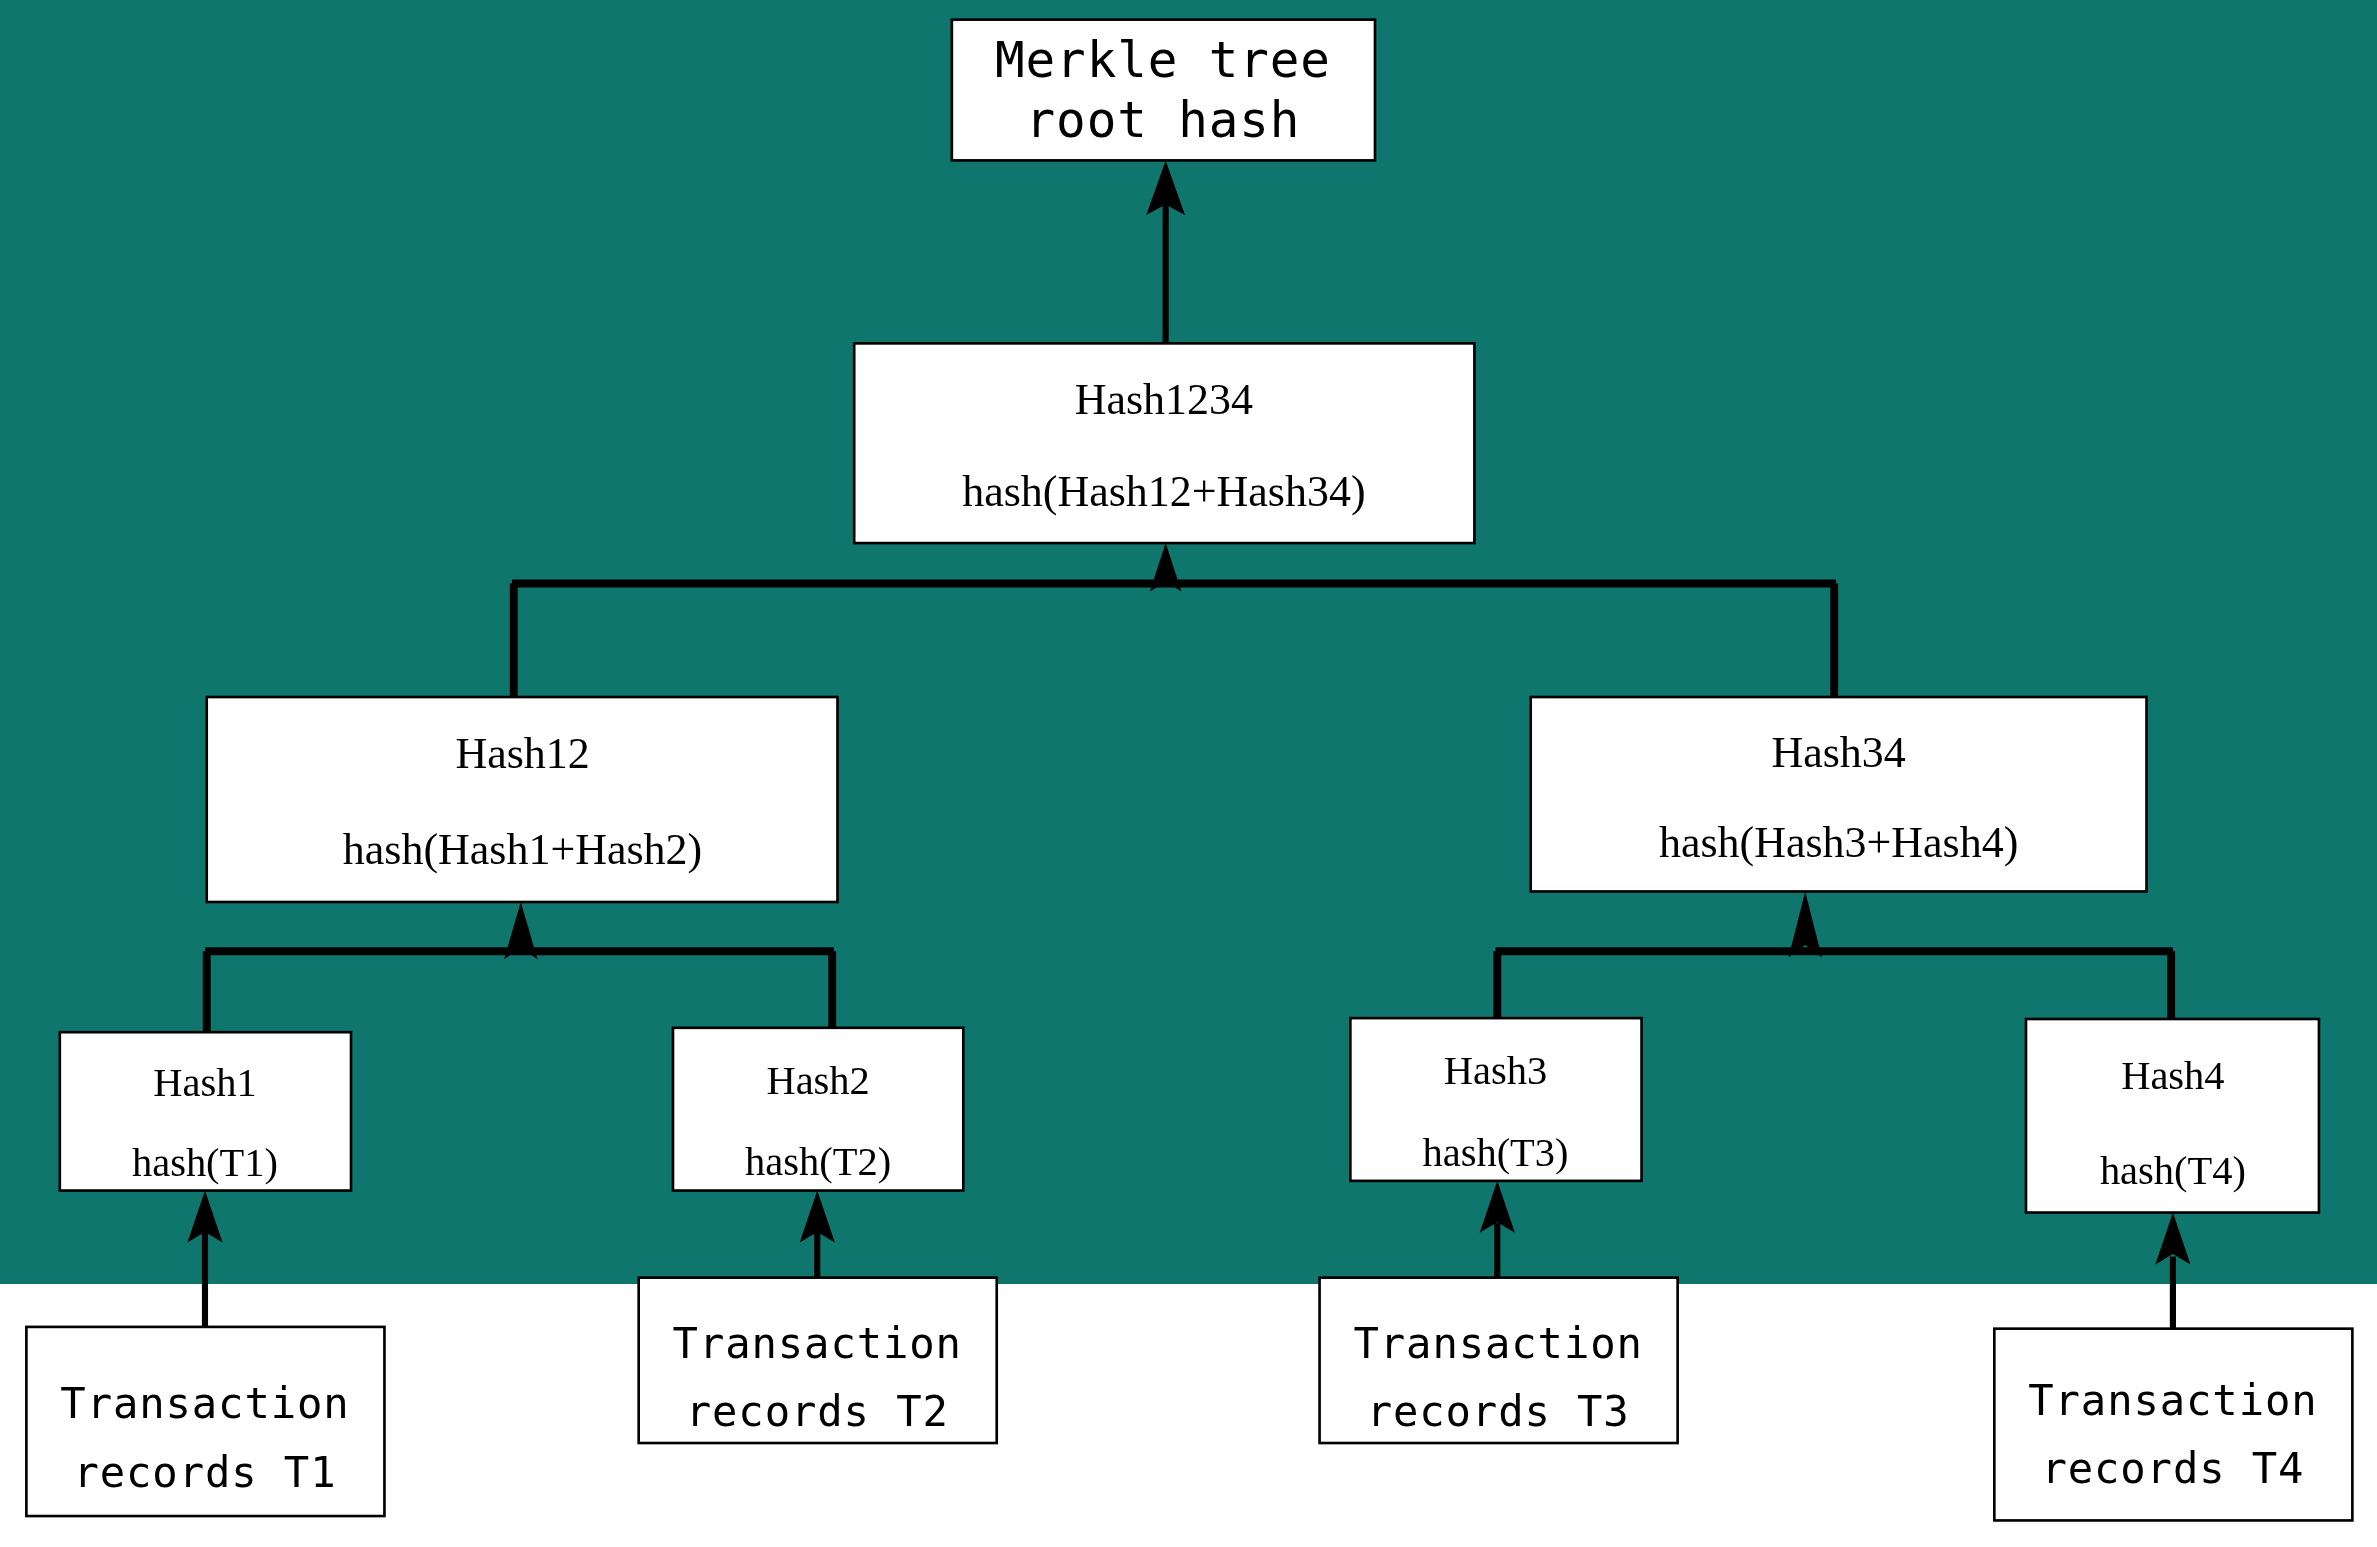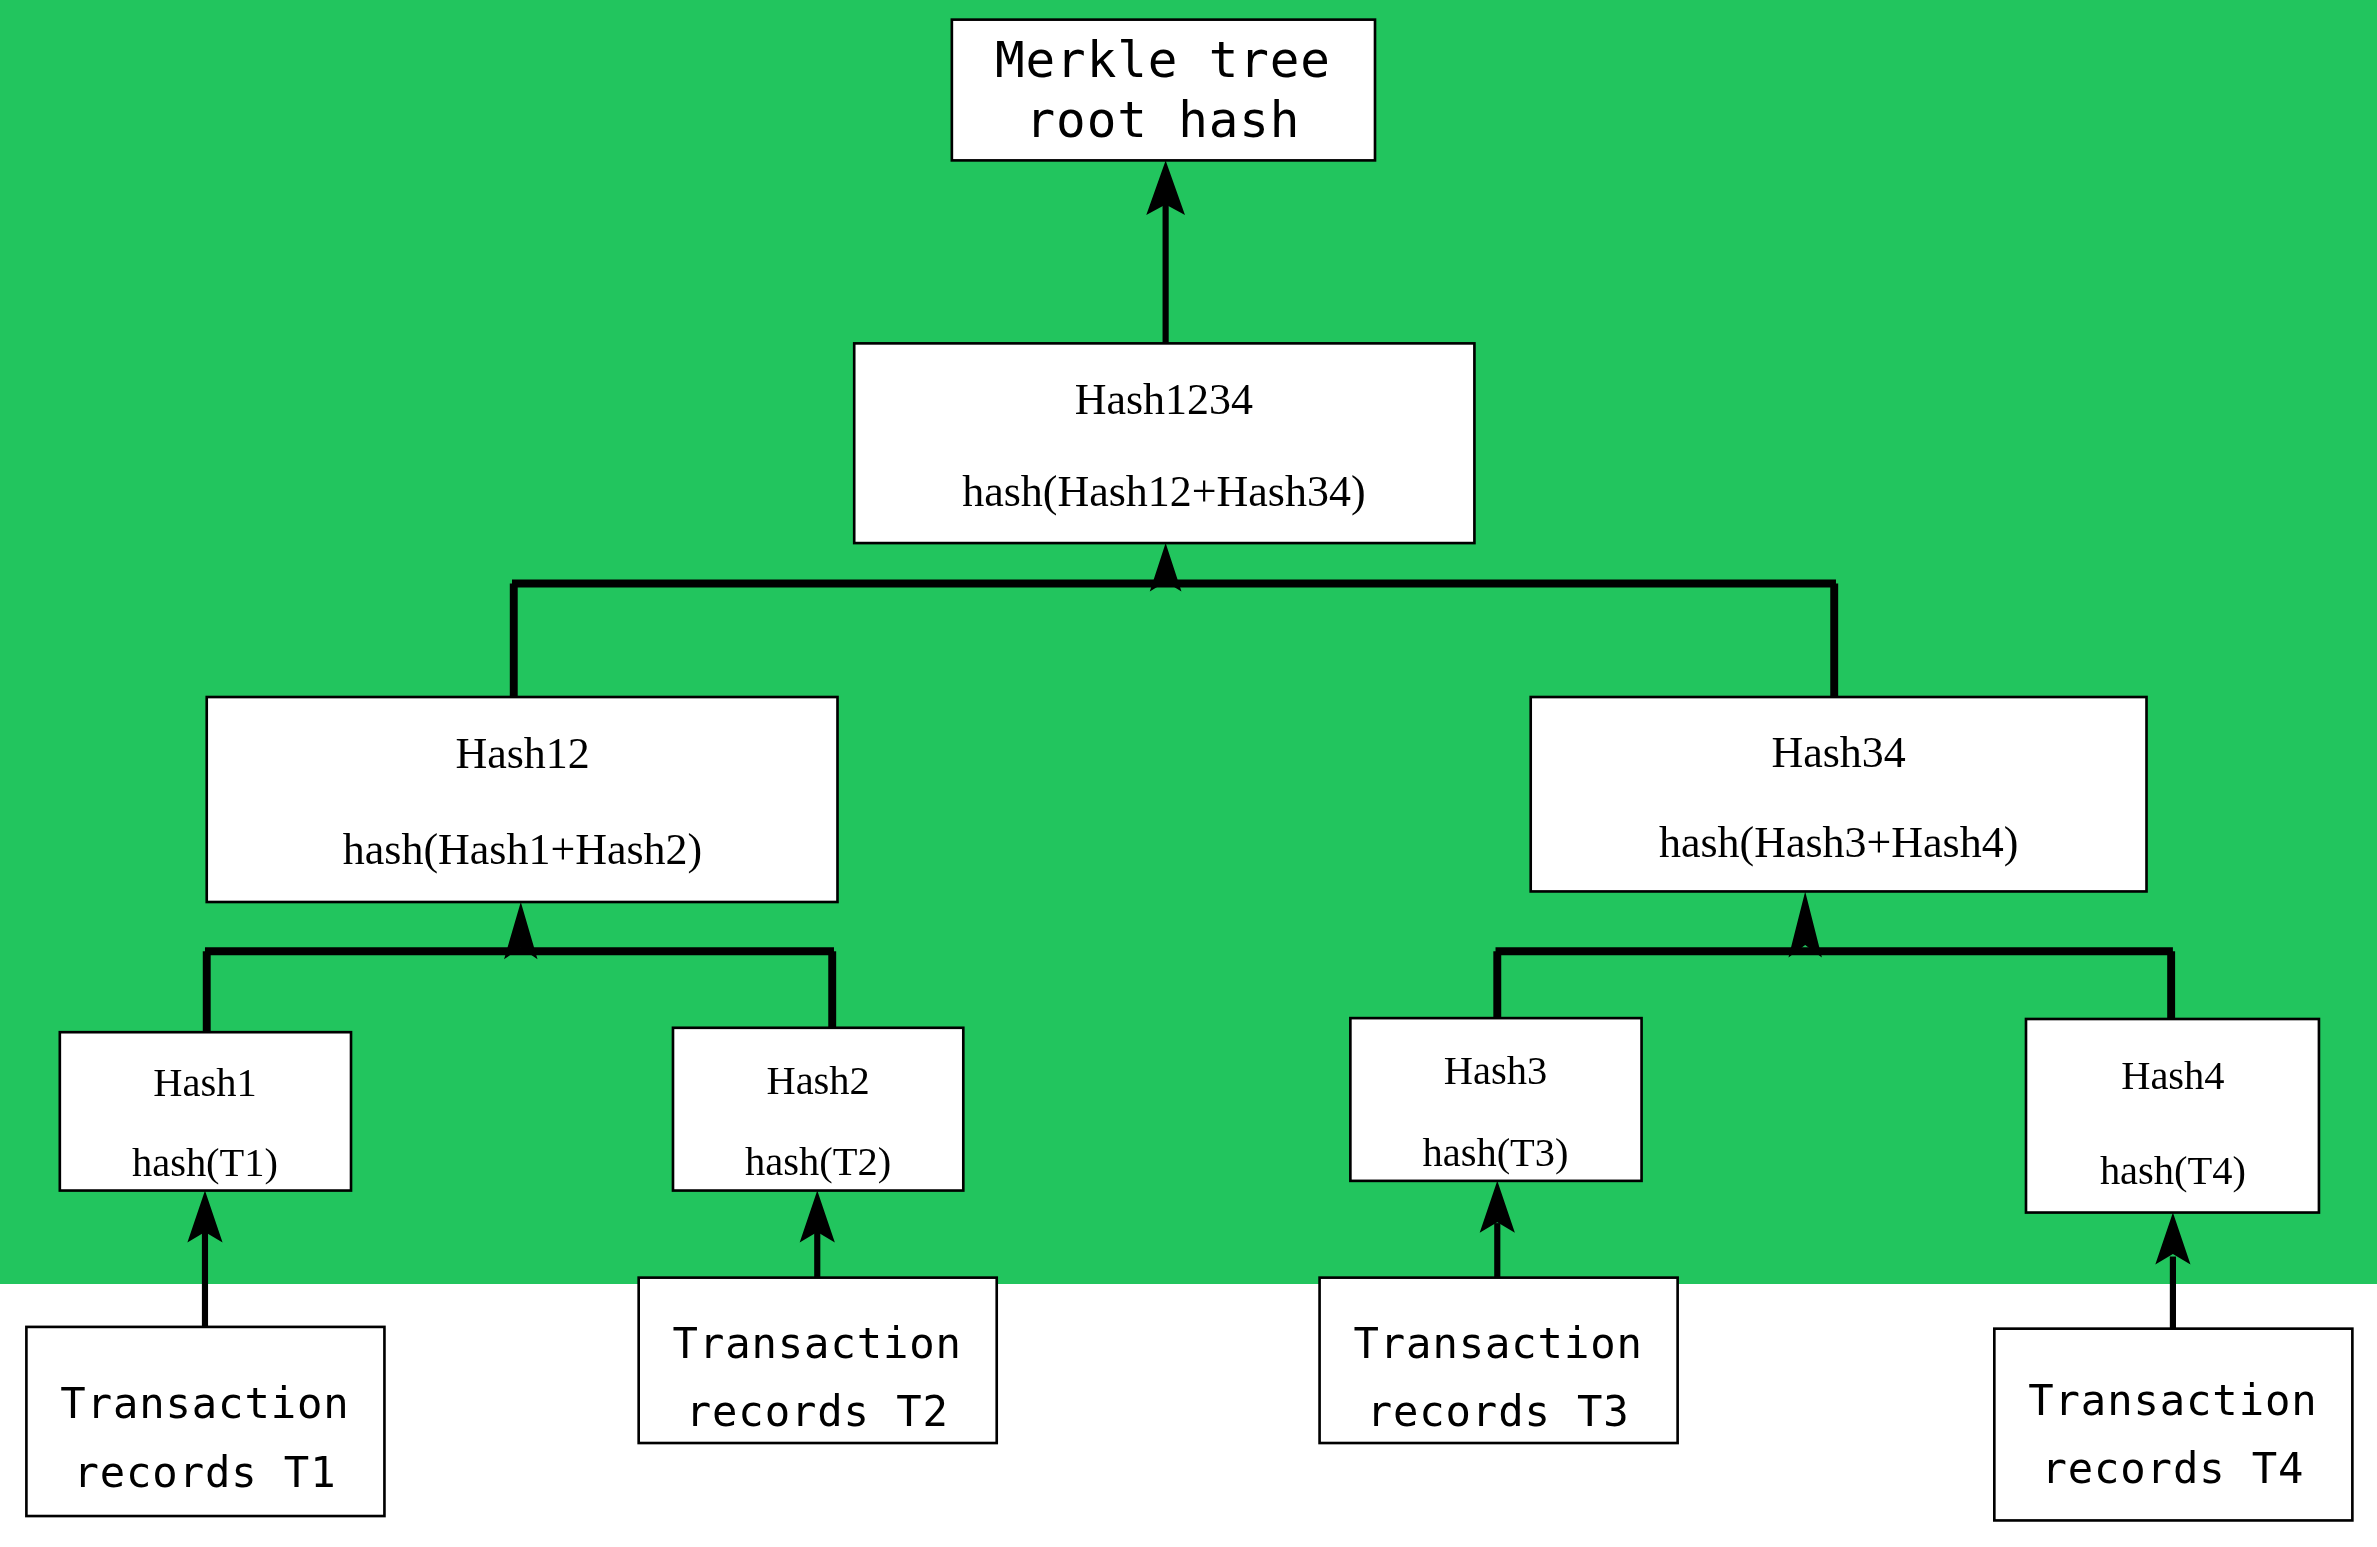--- a/index.html
+++ b/index.html
@@ -10,21 +10,21 @@
   body {
     width: 2377px;
     height: 1548px;
     overflow: hidden;
     font-family: "Liberation Serif", serif;
   }
   #diagram-root {
     position: relative;
     width: 2377px;
     height: 1284px;
-    background: #22c55e;
+    background: #0f766e;
   }
   svg.diagram {
     position: absolute;
     top: 0;
     left: 0;
     width: 2377px;
     height: 1548px;
     display: block;
   }
   .node-box {

